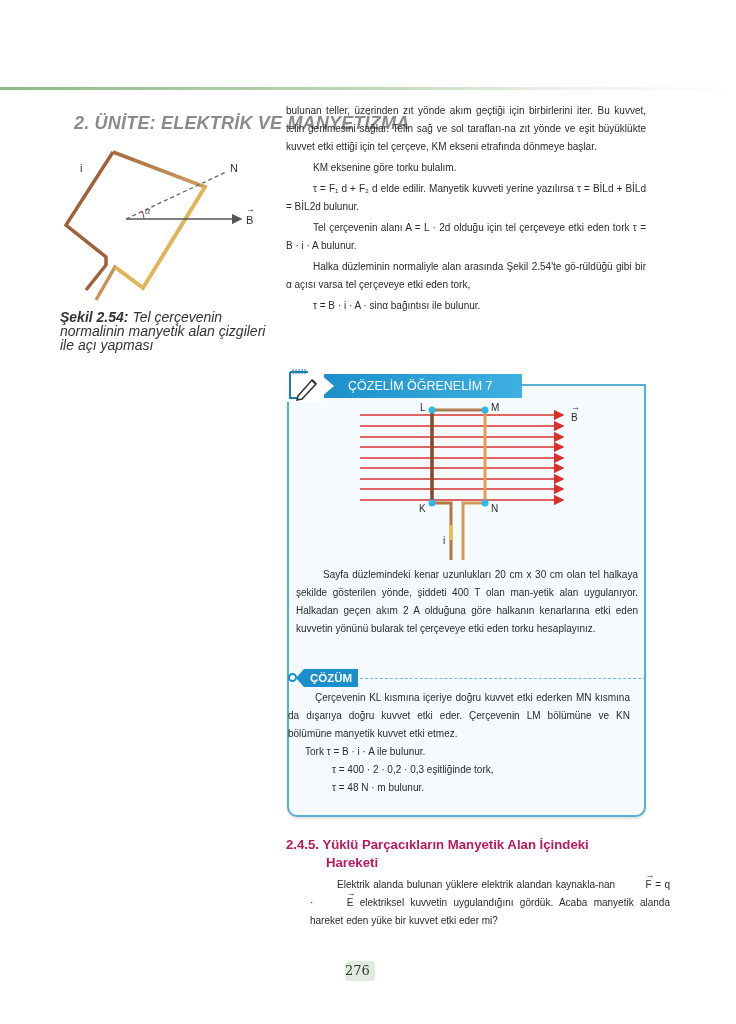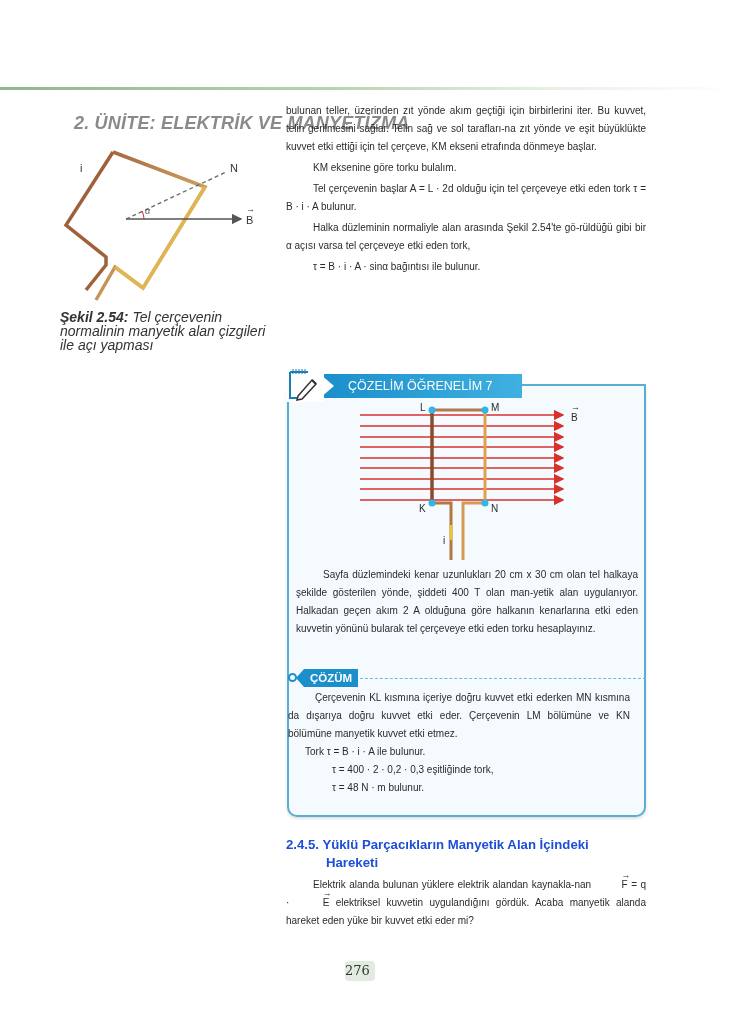--- a/index.html
+++ b/index.html
@@ -57,21 +57,21 @@
     position: absolute; left: 288px; top: 673px; width: 9px; height: 9px; border-radius: 50%;
     background: #ffffff; border: 2px solid #1a8fcb;
   }
   .solution-dash {
     position: absolute; left: 360px; top: 678px; width: 286px; height: 0;
     border-top: 1px dashed #6cb9dc;
   }
 
   .section-title {
     position: absolute; left: 286px; top: 836px; width: 360px;
-    font-size: 13.2px; font-weight: bold; color: #1d4ed8; line-height: 18px;
+    font-size: 13.2px; font-weight: bold; color: #be185d; line-height: 18px;
   }
   .section-title .line2 { display: block; padding-left: 40px; }
 
   .page-num {
     position: absolute; left: 345px; top: 961px; width: 30px; height: 20px;
     background: #e2ebe0; border-radius: 4px;
     font-family: "DejaVu Serif", serif; font-size: 13px; color: #333; text-align: left; line-height: 20px;
   }
   .vec { position: relative; display: inline-block; }
   .vec::before { content: "→"; position: absolute; top: -10px; left: 0; font-size: 9px; }
@@ -111,21 +111,22 @@
   <span class="vec" style="position:absolute;left:186px;top:109px;font-size:11px;color:#333;">B</span>
   <span style="position:absolute;left:85px;top:101px;font-size:9px;color:#555;font-style:italic;">α</span>
 </div>
 <div class="fig-caption">
   <span class="cap-label">Şekil 2.54:</span><span> Tel çerçevenin normalinin manyetik alan çizgileri ile açı yapması</span>
 </div>
 
 <div class="col" style="top:102px;">
   <p>bulunan teller, üzerinden zıt yönde akım geçtiği için birbirlerini iter. Bu kuvvet, telin gerilmesini sağlar. Telin sağ ve sol tarafları-na zıt yönde ve eşit büyüklükte kuvvet etki ettiği için tel çerçeve, KM ekseni etrafında dönmeye başlar.</p>
   <p class="indent para-gap">KM eksenine göre torku bulalım.</p>
-  <p class="indent para-gap">Tel çerçevenin başlar A = L · 2d olduğu için tel çerçeveye etki eden tork τ = B · i · A bulunur.</p>
+  <p class="indent para-gap">τ = F₁ d + F₂ d elde edilir. Manyetik kuvveti yerine yazılırsa τ = BİLd + BİLd = BİL2d bulunur.</p>
+  <p class="indent para-gap">Tel çerçevenin alanı A = L · 2d olduğu için tel çerçeveye etki eden tork τ = B · i · A bulunur.</p>
   <p class="indent para-gap">Halka düzleminin normaliyle alan arasında Şekil 2.54'te gö-rüldüğü gibi bir α açısı varsa tel çerçeveye etki eden tork,</p>
   <p class="indent para-gap">τ = B · i · A · sinα bağıntısı ile bulunur.</p>
 </div>
 
 <div class="box"></div>
 <div class="box-topline"></div>
 <div class="box-header">ÇÖZELİM ÖĞRENELİM 7</div>
 <div class="box-header-arrow"></div>
 <div class="box-icon">
   <svg width="38" height="36" viewBox="0 0 38 36">
@@ -187,17 +188,17 @@
   <p style="padding-left:17px;">Tork τ = B · i · A ile bulunur.</p>
   <p style="padding-left:44px;">τ = 400 · 2 · 0,2 · 0,3 eşitliğinde tork,</p>
   <p style="padding-left:44px;">τ = 48 N · m bulunur.</p>
 </div>
 
 <div class="section-title">
   <span>2.4.5. Yüklü Parçacıkların Manyetik Alan İçindeki</span>
   <span class="line2">Hareketi</span>
 </div>
 
-<div class="col" style="top:876px;">
+<div class="col" style="top:876px;margin-left:24px;">
   <p class="indent"><span>Elektrik alanda bulunan yüklere elektrik alandan kaynakla-nan </span><span class="vec">F</span><span> = q · </span><span class="vec">E</span><span> elektriksel kuvvetin uygulandığını gördük. Acaba manyetik alanda hareket eden yüke bir kuvvet etki eder mi?</span></p>
 </div>
 
 <div class="page-num">276</div>
 
 </body></html>

